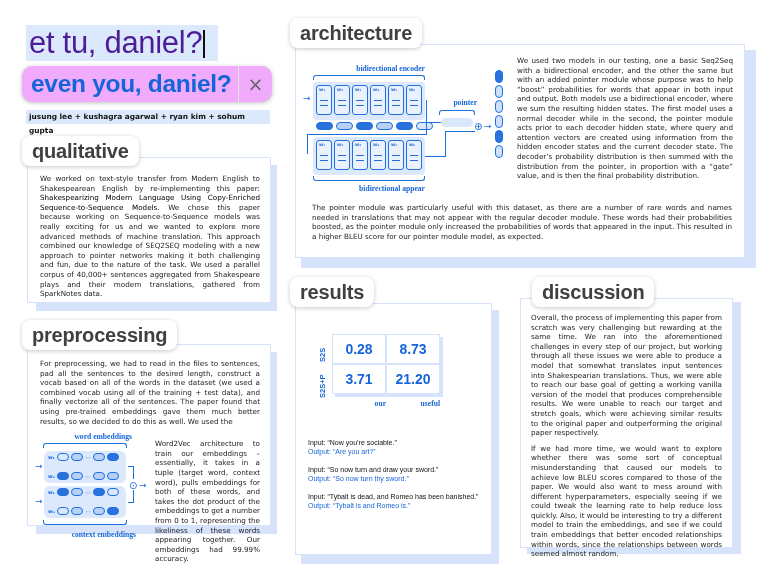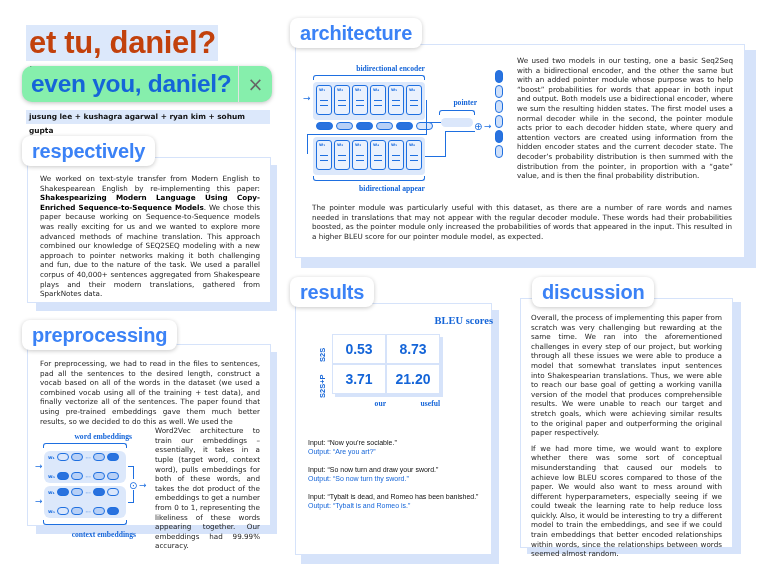--- a/index.html
+++ b/index.html
@@ -1,31 +1,31 @@
 <!DOCTYPE html>
 <html><head>
 <meta charset="utf-8">
 <style>
   * { box-sizing: border-box; margin: 0; padding: 0; }
   html, body { width: 764px; height: 573px; background: #ffffff; overflow: hidden; }
   body { position: relative; font-family: "DejaVu Sans", sans-serif; color: #1a1a1a; }
   .text { font-size: 7.2px; line-height: 9.6px; text-align: justify; color: #222; hyphens: manual; }
-  .text b { font-weight: bold; color: #000; }
+  .text b { font-weight: normal; color: #000; }
 
   
   .title-main {
     position: absolute; left: 26px; top: 25px; width: 192px; height: 36px;
     background: #dce8fb;
-    font-family: "Liberation Sans", sans-serif; font-weight: bold; font-size: 31px; line-height: 36px;
-    color: #c2410c; padding-left: 3px; letter-spacing: -0.3px;
+    font-family: "Liberation Sans", sans-serif; font-weight: normal; font-size: 31px; line-height: 36px;
+    color: #4c1d95; padding-left: 3px; letter-spacing: -0.3px;
   }
   .title-main .cursor { display: inline-block; width: 2px; height: 28px; background: #111; vertical-align: -5px; margin-left: 1px; }
   .title-sub {
     position: absolute; left: 22px; top: 66px; width: 250px; height: 36px;
-    background: #86efac; border-radius: 10px;
+    background: #f0abfc; border-radius: 10px;
     box-shadow: 0 1px 4px rgba(0,0,0,0.25);
     display: flex; align-items: center;
   }
   .title-sub .sub-text {
     flex: 1; font-family: "Liberation Sans", sans-serif; font-weight: bold; font-size: 24.5px; color: #1565d8;
     padding-left: 9px; letter-spacing: -0.3px;
   }
   .title-sub .close-btn {
     width: 34px; height: 36px; border-left: 1px solid #e3e3e3;
     display: flex; align-items: center; justify-content: center;
@@ -35,21 +35,21 @@
     position: absolute; left: 26px; top: 110px; width: 244px; height: 14px;
     background: #dce8fb; font-size: 7.4px; font-weight: bold; line-height: 14px; padding-left: 3px; color: #111;
   }
 
   
   .panel-shadow { position: absolute; background: #d6e3fa; }
   .panel { position: absolute; background: #fff; border: 1.5px solid #d6e3fa; }
   .section-tab {
     position: absolute; background: #fff; border-radius: 8px;
     box-shadow: 0 1px 4px rgba(0,0,0,0.22);
-    font-family: "Liberation Sans", sans-serif; font-weight: bold; color: #3b82f6;
+    font-family: "Liberation Sans", sans-serif; font-weight: bold; color: #404040;
     font-size: 20px; line-height: 30px; padding: 0 10px; letter-spacing: -0.2px;
   }
 
   
   .diag-label { position: absolute; font-size: 7.6px; font-weight: bold; color: #1565d8; text-align: right; font-family: Liberation Serif, serif; }
   .brace { position: absolute; border: 1.3px solid #1e6fe0; border-bottom: none; height: 5px; border-radius: 3px 3px 0 0; }
   .brace.down { border-top: none; border-bottom: 1.3px solid #1e6fe0; border-radius: 0 0 3px 3px; }
   .enc-row { position: absolute; background: #dce8fb; border-radius: 4px; display: flex; gap: 2px; padding: 3px 3px; }
   .cell { width: 17px; height: 30px; border: 1.2px solid #1e6fe0; border-radius: 3px; background: #eaf1fd; position: relative; }
   .cell span { position: absolute; left: 2px; top: 1px; font-size: 4.5px; font-weight: bold; color: #1e6fe0; }
@@ -87,26 +87,26 @@
 <div class="title-sub">
   <span class="sub-text">even you, daniel?</span>
   <span class="close-btn">×</span>
 </div>
 <div class="authors">jusung lee + kushagra agarwal + ryan kim + sohum gupta</div>
 
 <div class="panel-shadow" style="left:36px;top:165px;width:241px;height:146px;"></div>
 <div class="panel" style="left:27px;top:157px;width:244px;height:146px;padding:16px 10px 0 12px;">
   <p class="text"><span>We worked on text-style transfer from Modern English to Shakespearean English by re-implementing this paper: </span><b>Shakespearizing Modern Language Using Copy-Enriched Sequence-to-Sequence Models</b><span>. We chose this paper because working on Sequence-to-Sequence models was really exciting for us and we wanted to explore more advanced methods of machine translation. This approach combined our knowledge of SEQ2SEQ modeling with a new approach to pointer networks making it both challenging and fun, due to the nature of the task. We used a parallel corpus of 40,000+ sentences aggregated from Shakespeare plays and their modern translations, gathered from SparkNotes data.</span></p>
 </div>
-<div class="section-tab" style="left:22px;top:136px;">respectively</div>
+<div class="section-tab" style="left:22px;top:136px;">qualitative</div>
 
 <div class="panel-shadow" style="left:36px;top:352px;width:241px;height:182px;"></div>
 <div class="panel" style="left:27px;top:344px;width:244px;height:182px;padding:14px 10px 0 12px;">
   <p class="text">For preprocessing, we had to read in the files to sentences, pad all the sentences to the desired length, construct a vocab based on all of the words in the dataset (we used a combined vocab using all of the training + test data), and finally vectorize all of the sentences. The paper found that using pre-trained embeddings  gave them much better results, so we decided to do this as well. We used the</p>
-  <p class="text" style="margin-left:115px;margin-top:0;">Word2Vec architecture to train our embeddings – essentially, it takes in a tuple (target word, context word), pulls embeddings for both of these words, and takes the dot product of the embeddings to get a number from 0 to 1, representing the likeliness of these words appearing together. Our embeddings had 99.99% accuracy.</p>
+  <p class="text" style="margin-left:115px;margin-top:13px;">Word2Vec architecture to train our embeddings – essentially, it takes in a tuple (target word, context word), pulls embeddings for both of these words, and takes the dot product of the embeddings to get a number from 0 to 1, representing the likeliness of these words appearing together. Our embeddings had 99.99% accuracy.</p>
 </div>
 <div class="section-tab" style="left:22px;top:320px;">preprocessing</div>
 
 <div>
   <div class="diag-label" style="left:42px;top:432px;width:90px;">word embeddings</div>
   <div class="brace" style="left:43px;top:443px;width:84px;"></div>
   <div class="emb-box" style="left:44px;top:451px;width:82px;height:32px;"></div>
   <div class="emb-row" style="left:48px;top:453px;">
     <span class="w">w₁</span>
       <span class="ep light"></span>
@@ -242,25 +242,24 @@
       <span class="vpill"></span>
       <span class="vpill"></span>
       <span class="vpill"></span>
       <span class="vpill dark"></span>
       <span class="vpill"></span>
   </div>
 </div>
 
 <div class="panel-shadow" style="left:301px;top:310px;width:198px;height:254px;"></div>
 <div class="panel" style="left:295px;top:303px;width:197px;height:252px;">
-  <div class="diag-label" style="left:0;top:11px;width:197px;font-size:10.5px;">BLEU scores</div>
   <div class="vlabel" style="left:22px;top:58px;">S2S</div>
   <div class="vlabel" style="left:22px;top:94px;">S2S+P</div>
   <div class="bleu-grid" style="left:36px;top:30px;">
-    <div>0.53</div>
+    <div>0.28</div>
     <div>8.73</div>
     <div>3.71</div>
     <div>21.20</div>
   </div>
   <div class="diag-label" style="left:38px;top:95px;width:52px;">our</div>
   <div class="diag-label" style="left:92px;top:95px;width:52px;">useful</div>
   <div class="qual" style="position:absolute;left:12px;top:134px;width:175px;">
     <div class="in">Input: “Now you’re sociable.”</div>
     <div class="out">Output: “Are you art?”</div>
     <div class="in">Input: “So now turn and draw your sword.”</div>

